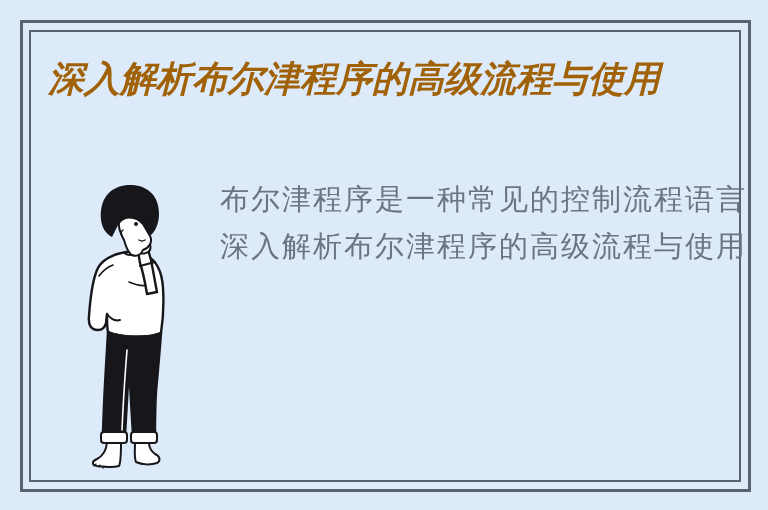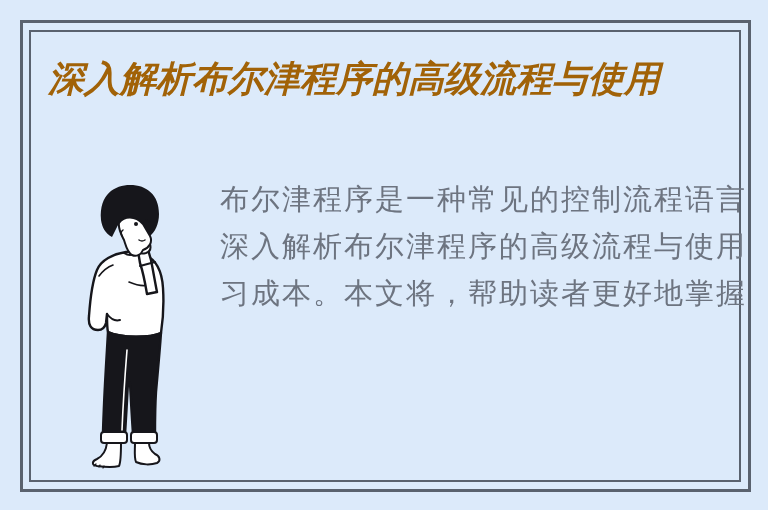--- a/index.html
+++ b/index.html
@@ -94,14 +94,13 @@
       <path d="M30,263 C29,271 26,276 20,279 C15,281 14,285 20,286 C28,287 38,287 42,286 C44,282 44,272 44,263 Z" fill="#ffffff" stroke-width="2"></path>
       <path d="M19,284 l-2,2 M23,285 l-1,2 M27,286 l-1,2" stroke-width="1.2"></path>
       <path d="M58,263 C58,271 57,277 59,282 C65,285 74,285 80,283 C84,281 83,276 78,274 C74,271 72,267 72,263 Z" fill="#ffffff" stroke-width="2"></path>
     </g>
   </g>
 </svg>
 
 <div class="body-text">
   <div class="body-line">布尔津程序是一种常见的控制流程语言</div>
   <div class="body-line">深入解析布尔津程序的高级流程与使用</div>
-  <div class="body-line">习成本。本文将，帮助读者更好地掌握</div>
 </div>
 
 </body></html>

